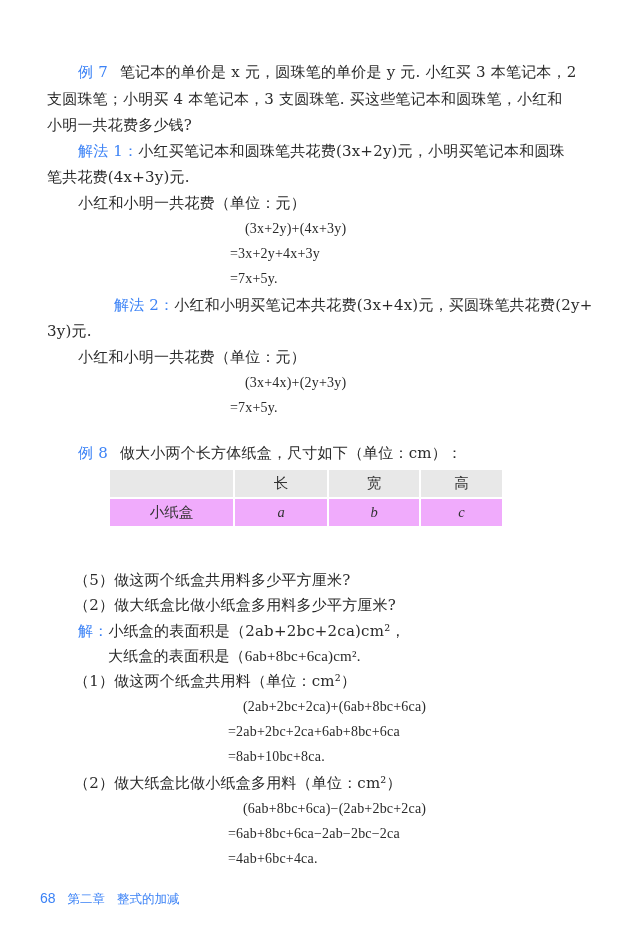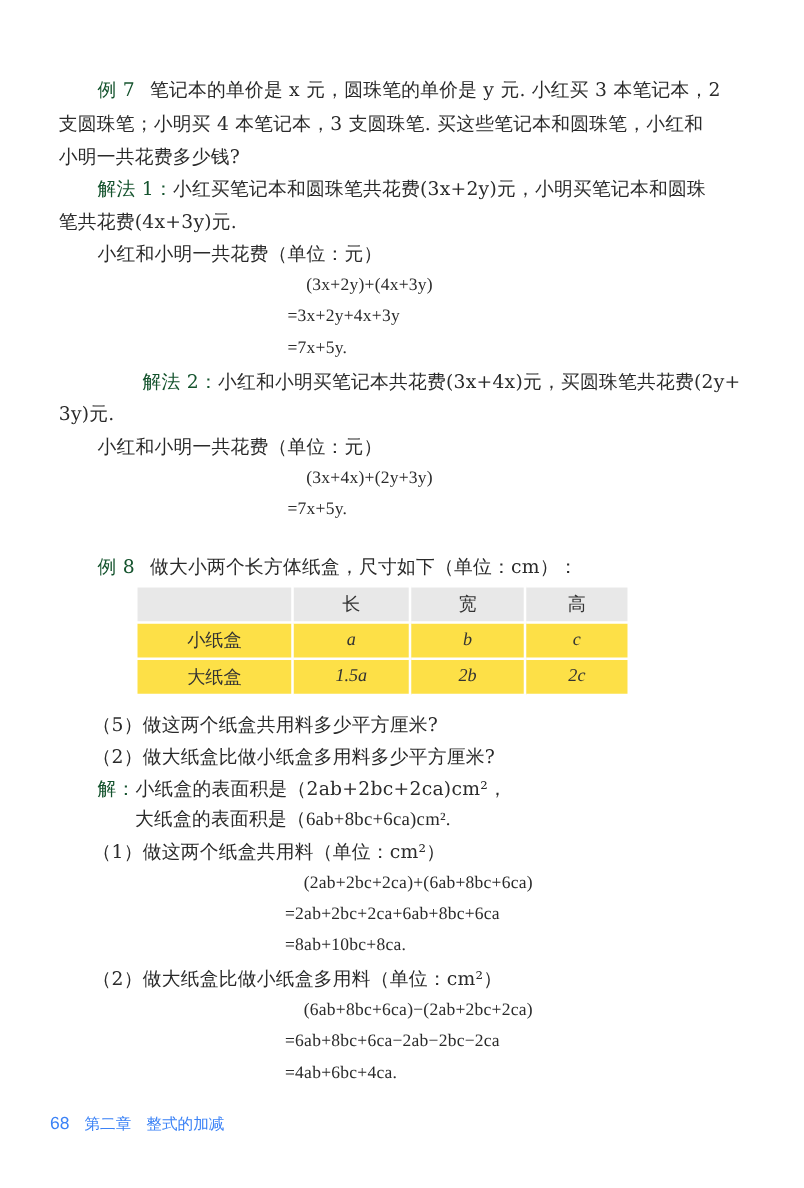--- a/index.html
+++ b/index.html
@@ -1,27 +1,27 @@
 <!DOCTYPE html>
 <html><head>
 <meta charset="utf-8">
 <style>
   html, body { margin:0; padding:0; background:#ffffff; }
   body { width:643px; height:950px; position:relative; overflow:hidden;
          font-family:"DejaVu Serif","Liberation Serif",serif; color:#2a2a2a; }
   .line { position:absolute; font-size:15px; line-height:20px; white-space:nowrap; letter-spacing:0.2px; }
-  .blue { color:#14532d; }
+  .blue { color:#3b82f6; }
   .lbl { margin-right:12px; }
   .math { font-family:"Liberation Serif","DejaVu Serif",serif; font-size:14px; }
   table.dims { position:absolute; left:108px; top:468px; width:396px; border-collapse:collapse;
                font-size:14.5px; }
   table.dims td, table.dims th { border:2px solid #ffffff; text-align:center; height:27px; padding:0;
                font-weight:normal; color:#333; }
   table.dims thead th { background:#e8e8e8; }
-  table.dims tbody td { background:#fde047; }
+  table.dims tbody td { background:#f0abfc; }
   table.dims td.val { font-family:"Liberation Serif","DejaVu Serif",serif; font-style:italic; }
   .footer { position:absolute; left:40px; top:890px; font-size:12.5px; color:#3b82f6; white-space:nowrap; }
   .footer .pg { font-family:"Liberation Sans","DejaVu Sans",sans-serif; font-size:14px; margin-right:12px; }
   .footer .sp { margin-right:12px; }
 </style>
 </head>
 <body>
 
 <div class="line" style="left:78px;top:62px;">
   <span class="blue lbl">例 7</span><span>笔记本的单价是 x 元，圆珠笔的单价是 y 元. 小红买 3 本笔记本，2</span>
@@ -59,26 +59,20 @@
       <th>高</th>
     </tr>
   </thead>
   <tbody>
     <tr>
       <td>小纸盒</td>
       <td class="val">a</td>
       <td class="val">b</td>
       <td class="val">c</td>
     </tr>
-    <tr>
-      <td>大纸盒</td>
-      <td class="val">1.5a</td>
-      <td class="val">2b</td>
-      <td class="val">2c</td>
-    </tr>
   </tbody>
 </table>
 
 <div class="line" style="left:74px;top:570px;">（5）做这两个纸盒共用料多少平方厘米?</div>
 <div class="line" style="left:74px;top:595px;">（2）做大纸盒比做小纸盒多用料多少平方厘米?</div>
 
 <div class="line" style="left:78px;top:621px;">
   <span class="blue">解：</span><span>小纸盒的表面积是（2ab+2bc+2ca)cm²，</span>
 </div>
 <div class="line" style="left:108px;top:646px;font-family:Liberation Serif, serif;">大纸盒的表面积是（6ab+8bc+6ca)cm².</div>

